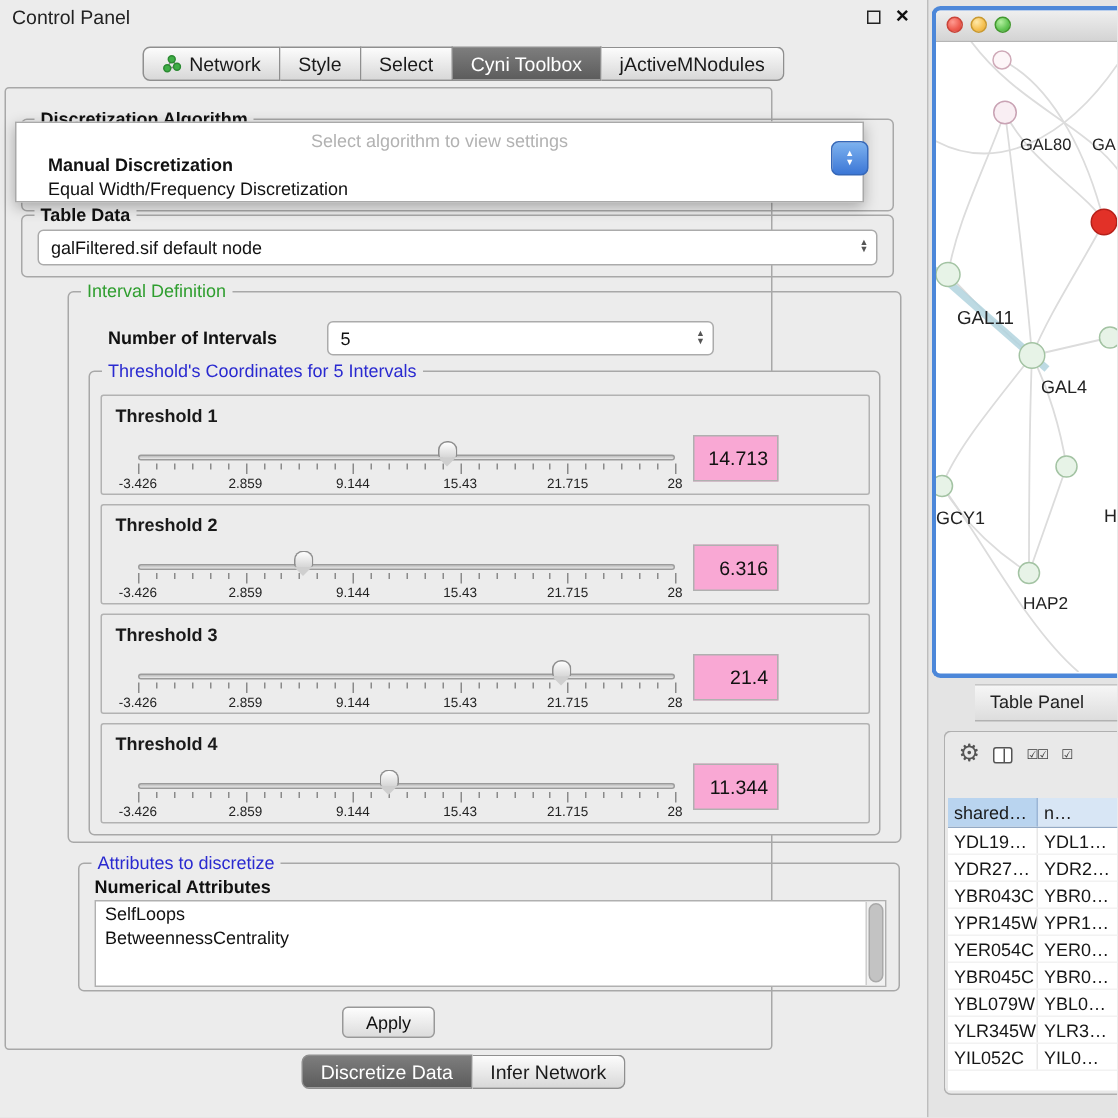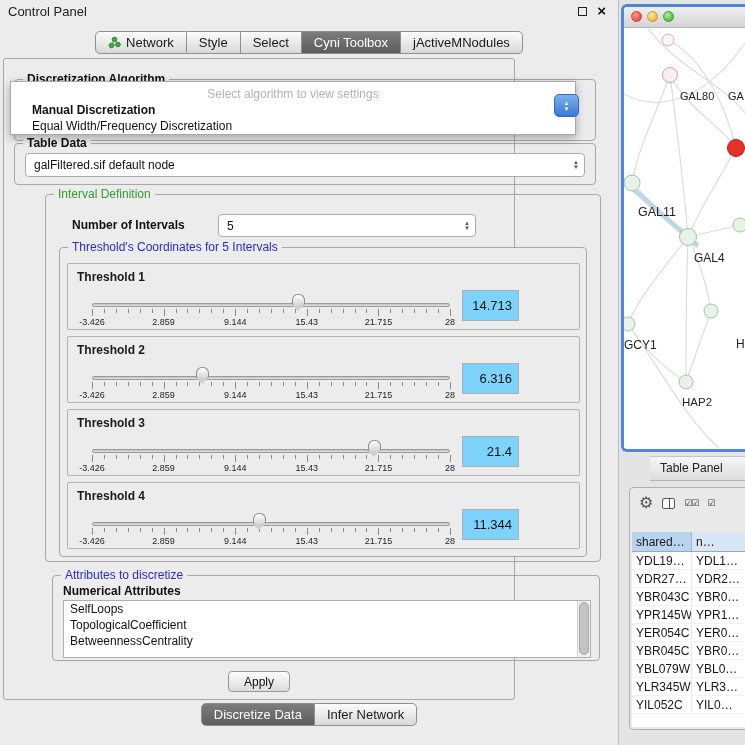--- a/index.html
+++ b/index.html
@@ -47,21 +47,21 @@
   .th-label{position:absolute;left:9px;top:6px;font-weight:bold;font-size:12px;}
   .slider{position:absolute;left:24px;top:30px;width:358px;height:34px;}
   .track{position:absolute;left:0;top:9px;width:100%;height:4px;background:linear-gradient(#bdbdbd,#e9e9e9);border:1px solid #9b9b9b;border-radius:2px;}
   .thumb{position:absolute;top:0;width:13px;height:11px;margin-left:-7px;background:linear-gradient(#fefefe,#d6d6d6);border:1px solid #8d8d8d;border-bottom:none;border-radius:6px 6px 2px 2px;z-index:2;}
   .thumb::after{content:"";position:absolute;left:-1px;top:10px;width:0;height:0;border-left:6.5px solid transparent;border-right:6.5px solid transparent;border-top:6px solid #cfcfcf;}
   .ticks{position:absolute;left:0;top:15px;width:100%;height:8px;}
   .tick{position:absolute;top:0;width:1px;height:4px;background:#8a8a8a;}
   .tick.major{height:7px;}
   .scale-labels{position:absolute;left:0;top:23px;width:100%;height:10px;}
   .scale-labels span{position:absolute;transform:translateX(-50%);font-size:9px;color:#222;white-space:nowrap;}
-  .value-field{position:absolute;left:394px;top:26px;width:57px;height:31px;background:#7dd3fc;border:1px solid #b0b0b0;font-size:13px;text-align:right;line-height:29px;padding-right:6px;color:#111;}
+  .value-field{position:absolute;left:394px;top:26px;width:57px;height:31px;background:#f9a8d4;border:1px solid #b0b0b0;font-size:13px;text-align:right;line-height:29px;padding-right:6px;color:#111;}
 
   .listbox{position:absolute;left:10px;top:24px;width:528px;height:58px;background:#fff;border:1px solid #b0b0b0;overflow:hidden;}
   .list-item{height:16px;line-height:16px;padding-left:6px;font-size:12px;color:#111;}
   .scrollbar{position:absolute;right:0;top:0;width:13px;height:100%;background:#f1f1f1;border-left:1px solid #cfcfcf;}
   .scroll-thumb{position:absolute;left:1px;top:1px;width:10px;height:94%;background:#c3c3c3;border:1px solid #a9a9a9;border-radius:5px;}
 
   .apply-btn{position:absolute;left:50%;transform:translateX(-50%);top:612px;width:62px;height:21px;background:linear-gradient(#fdfdfd,#dcdcdc);border:1px solid #989898;border-radius:4px;font-size:12px;color:#111;font-family:inherit;}
 
   
   .net-window{position:absolute;left:621px;top:4px;width:124px;height:448px;border:3px solid #4c87d9;border-right:none;border-radius:6px 0 0 6px;background:#fff;overflow:hidden;}
@@ -372,21 +372,20 @@
             </div>
         </div>
       </div>
 
       <div class="group" style="left:48px;top:516px;width:548px;height:86px;">
         <span class="legend blue">Attributes to discretize</span>
         <span class="bold-label" style="position:absolute;left:10px;top:8px;">Numerical Attributes</span>
         <div class="listbox">
           <div id="attributes-items">
               <div class="list-item">SelfLoops</div>
-              <div class="list-item">TopologicalCoefficient</div>
               <div class="list-item">BetweennessCentrality</div>
             </div>
           <div class="scrollbar">
             <div class="scroll-thumb"></div>
           </div>
         </div>
       </div>
 
       <button class="apply-btn">Apply</button>
     </div>

